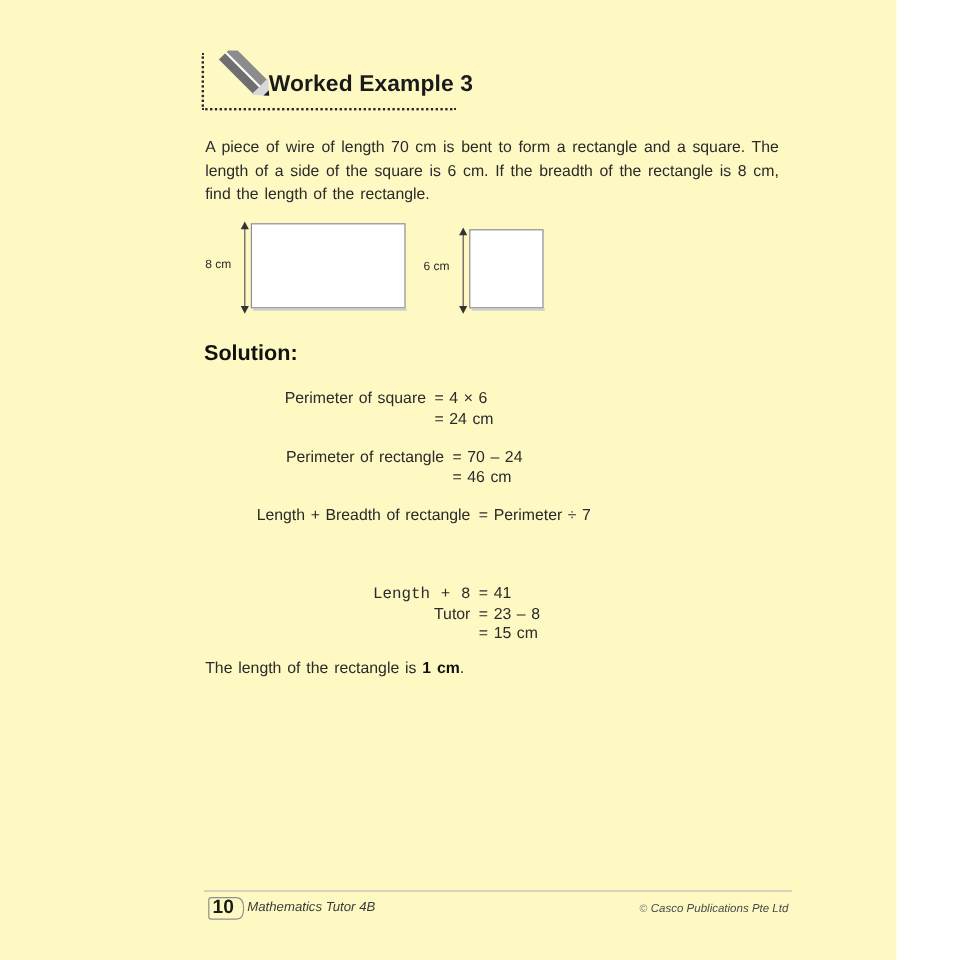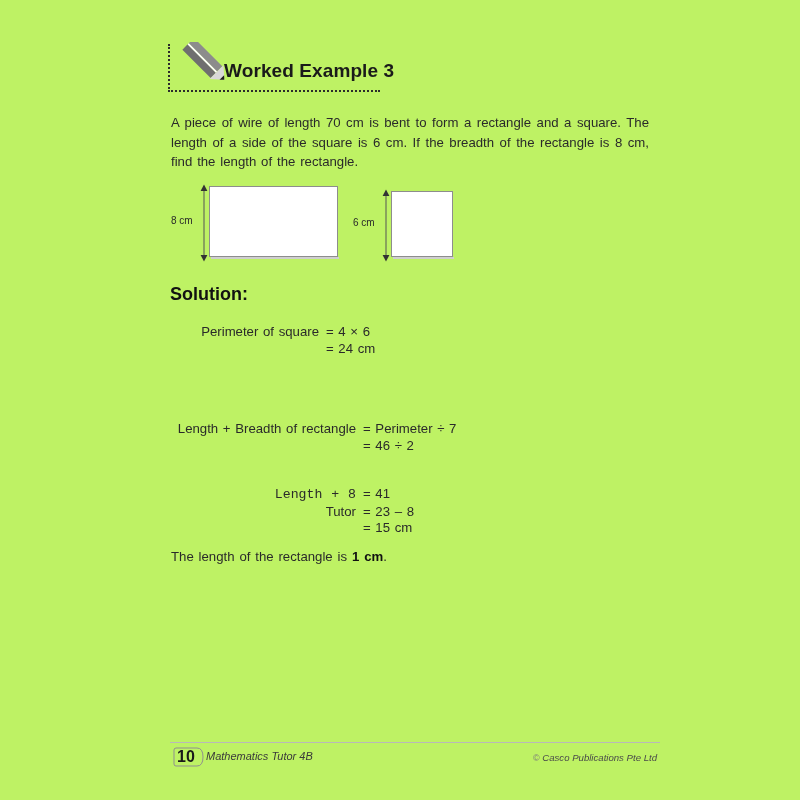--- a/index.html
+++ b/index.html
@@ -13,22 +13,23 @@
     height: 800px;
     position: relative;
     font-family: "Liberation Sans", sans-serif;
     color: #1a1a1a;
     overflow: hidden;
   }
 
   .page {
     position: absolute;
     left: 0; top: 0;
-    width: 800px; height: 800px;
-    background: #bef264;
+    width: 731px; height: 800px;
+    background: #fef9c3;
+    padding-left: 16px;
   }
 
   
   .title-banner {
     position: absolute;
     left: 168px;
     top: 44px;
     width: 212px;
     height: 48px;
     border-left: 2px dotted #2b2b2b;
@@ -104,21 +105,21 @@
 
   .calc {
     position: absolute;
     font-size: 13.2px;
     line-height: 16.5px;
     color: #2a2a2a;
     white-space: nowrap;
     word-spacing: 1px;
   }
 
-  .calc-row { white-space: nowrap; }
+  .calc-row { white-space: nowrap; margin-left: 36px; }
   .calc-row .col-a {
     display: inline-block;
     text-align: right;
     white-space: nowrap;
   }
   .calc-row .col-b {
     display: inline-block;
     text-align: left;
     white-space: nowrap;
     padding-left: 7px;
@@ -237,27 +238,32 @@
 
   <div class="calc" style="left:171px; top:324px;">
     <div class="calc-row">
       <span class="col-a" style="width:148px;">Perimeter of square</span><span class="col-b">= 4 × 6</span>
     </div>
     <div class="calc-row">
       <span class="col-a" style="width:148px;"></span><span class="col-b">= 24 cm</span>
     </div>
   </div>
 
+  <div class="calc" style="left:171px; top:373px;">
+    <div class="calc-row">
+      <span class="col-a" style="width:163px;">Perimeter of rectangle</span><span class="col-b">= 70 – 24</span>
+    </div>
+    <div class="calc-row">
+      <span class="col-a" style="width:163px;"></span><span class="col-b">= 46 cm</span>
+    </div>
+  </div>
 
   <div class="calc" style="left:171px; top:421px;">
     <div class="calc-row">
       <span class="col-a" style="width:185px;">Length + Breadth of rectangle</span><span class="col-b">= Perimeter ÷ 7</span>
-    </div>
-    <div class="calc-row">
-      <span class="col-a" style="width:185px;"></span><span class="col-b">= 46 ÷ 2</span>
     </div>
   </div>
 
   <div class="calc" style="left:171px; top:486px;">
     <div class="calc-row">
       <span class="col-a" style="width:185px;font-family:Liberation Mono, monospace;">Length + 8</span><span class="col-b">= 41</span>
     </div>
     <div class="calc-row">
       <span class="col-a" style="width:185px;">Tutor</span><span class="col-b">= 23 – 8</span>
     </div>

